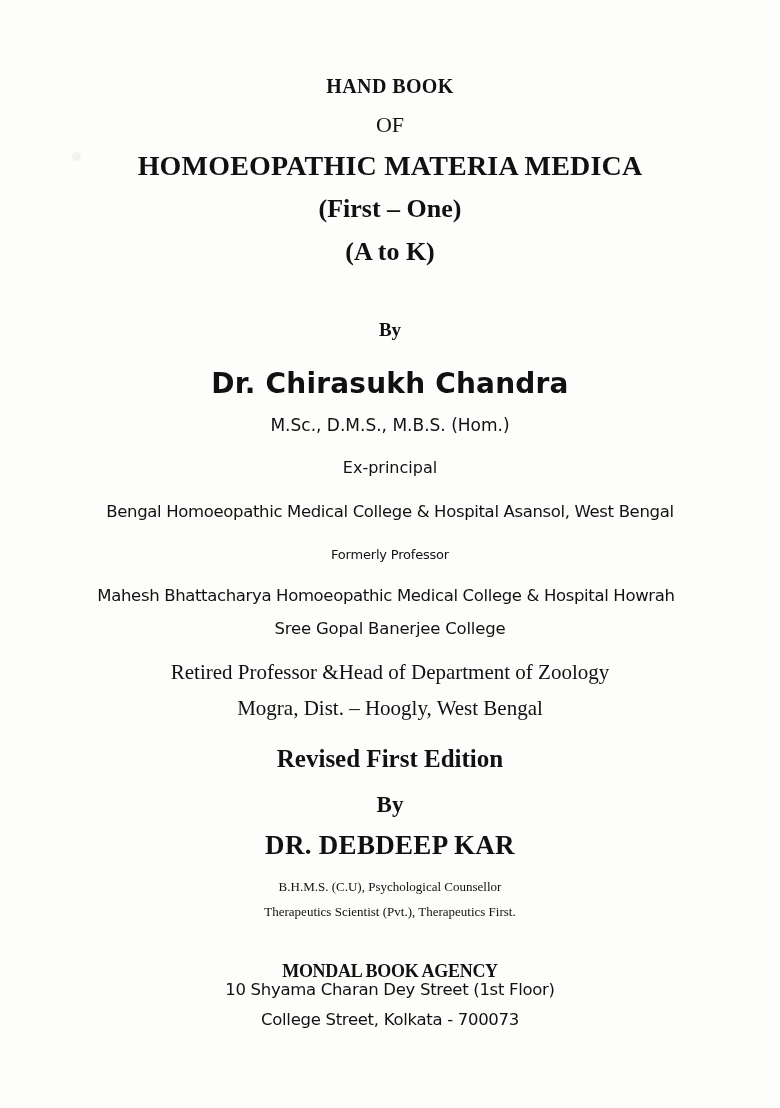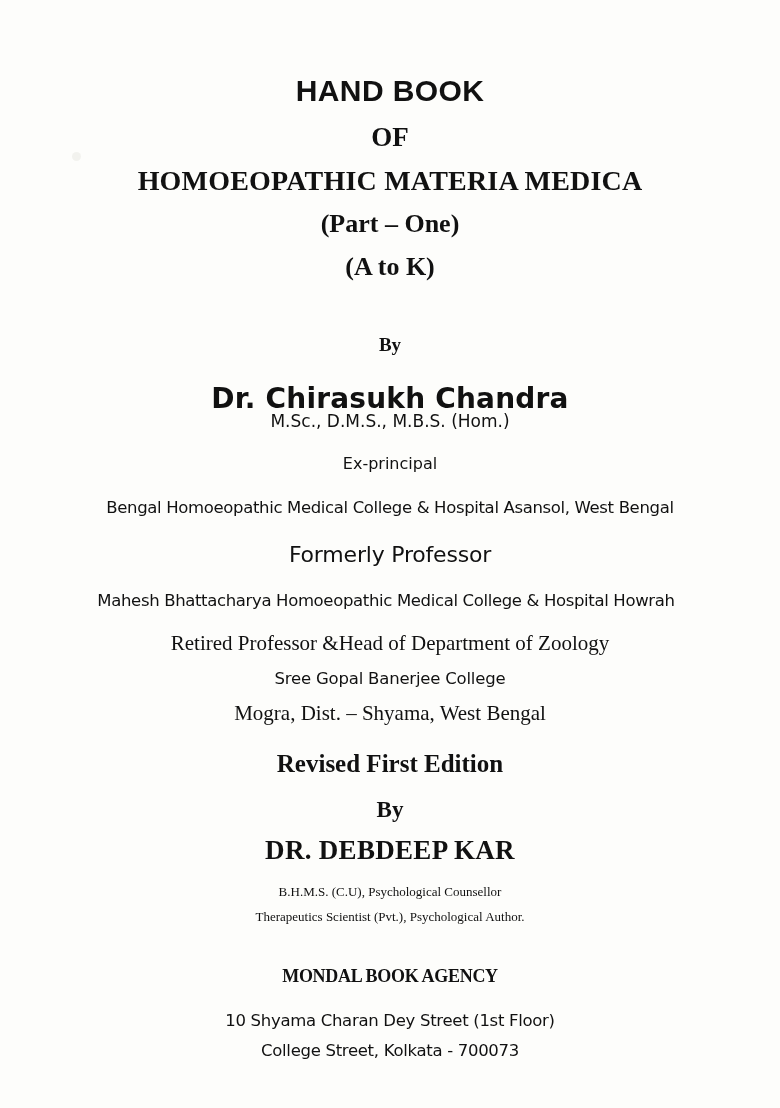--- a/index.html
+++ b/index.html
@@ -23,30 +23,30 @@
     box-sizing: border-box;
     padding: 0 40px;
   }
   .line {
     text-align: center;
     white-space: nowrap;
   }
 
   
   .title-main {
-    font-family: Liberation Sans, sans-serif;
-    font-weight: bold;
-    font-size: 30px;
+    font-family: Liberation Serif, serif;
+    font-weight: bold;
+    font-size: 20px;
     letter-spacing: 0.4px;
     line-height: 1;
   }
   .title-of {
     font-family: "Liberation Serif", serif;
-    font-weight: bold;
-    font-size: 27px;
+    font-weight: normal;
+    font-size: 22px;
     line-height: 1;
   }
   .title-sub {
     font-family: "Liberation Serif", serif;
     font-weight: bold;
     font-size: 28px;
     letter-spacing: 0.2px;
     line-height: 1;
   }
   .title-part {
@@ -86,21 +86,21 @@
     font-family: "DejaVu Sans", sans-serif;
     font-weight: normal;
     font-size: 16px;
     line-height: 1;
   }
 
   
   .affil {
     font-family: "DejaVu Sans", sans-serif;
     font-weight: normal;
-    font-size: 22px;
+    font-size: 13px;
     line-height: 1;
     letter-spacing: -0.2px;
   }
   .affil-wide {
     font-size: 16.5px;
     letter-spacing: -0.35px;
   }
   .affil-offset {
     
     transform: translateX(-4px);
@@ -166,40 +166,40 @@
 
   
   .s-title-1 { margin-top: 76px; }
   .s-title-2 { margin-top: 18px; }
   .s-title-3 { margin-top: 16px; }
   .s-title-4 { margin-top: 16px; }
   .s-title-5 { margin-top: 17px; }
 
   .s-by       { margin-top: 55px; }
   .s-name     { margin-top: 31px; }
-  .s-degrees  { }
+  .s-degrees  { margin-top: 19px; }
   .s-role     { margin-top: 26px; }
 
   .s-affil-1  { margin-top: 28px; }
   .s-affil-2  { margin-top: 27px; }
   .s-affil-3  { margin-top: 27px; }
   .s-affil-4  { margin-top: 27px; }
 
   .s-zoo-1    { margin-top: 24px; }
   .s-zoo-2    { margin-top: 17px; }
   .s-zoo-3    { margin-top: 15px; }
 
   .s-edition  { margin-top: 27px; }
   .s-ed-by    { margin-top: 22px; }
   .s-ed-name  { margin-top: 16px; }
   .s-cred-1   { margin-top: 21px; }
   .s-cred-2   { margin-top: 12px; }
 
   .s-pub      { margin-top: 44px; }
-  .s-pub-1    { margin-top: 28px; }
+  .s-pub-1    { margin-top: 2px; }
   .s-pub-2    { margin-top: 14px; }
 
   
   .scan-speck {
     position: absolute;
     left: 72px;
     top: 76px;
     width: 9px;
     height: 9px;
     background: #e9e9e4;
@@ -213,54 +213,54 @@
 <div class="page">
 
   <div class="scan-speck"></div>
 
   <div class="line title-main s-title-1">HAND BOOK</div>
 
   <div class="line title-of s-title-2">OF</div>
 
   <div class="line title-sub s-title-3">HOMOEOPATHIC MATERIA MEDICA</div>
 
-  <div class="line title-part s-title-4">(Part – One)</div>
+  <div class="line title-part s-title-4">(First – One)</div>
 
   <div class="line title-range s-title-5">(A to K)</div>
 
   <div class="line by-word s-by">By</div>
 
   <div class="line author-name s-name">Dr. Chirasukh Chandra</div>
 
   <div class="line author-degrees s-degrees">M.Sc., D.M.S., M.B.S. (Hom.)</div>
 
   <div class="line author-role s-role">Ex-principal</div>
 
   <div class="line affil affil-wide s-affil-1">Bengal Homoeopathic Medical College &amp; Hospital Asansol, West Bengal</div>
 
   <div class="line affil s-affil-2">Formerly Professor</div>
 
   <div class="line affil affil-wide affil-offset s-affil-3">Mahesh Bhattacharya Homoeopathic Medical College &amp; Hospital Howrah</div>
 
 
+  <div class="line serif-line-sm s-zoo-2">Sree Gopal Banerjee College</div>
+
   <div class="line serif-line s-zoo-1">Retired Professor &amp;Head of Department of Zoology</div>
 
-  <div class="line serif-line-sm s-zoo-2">Sree Gopal Banerjee College</div>
-
-  <div class="line serif-line s-zoo-3">Mogra, Dist. – Shyama, West Bengal</div>
+  <div class="line serif-line s-zoo-3">Mogra, Dist. – Hoogly, West Bengal</div>
 
   <div class="line edition s-edition">Revised First Edition</div>
 
   <div class="line edition-by s-ed-by">By</div>
 
   <div class="line reviser-name s-ed-name">DR. DEBDEEP KAR</div>
 
   <div class="line reviser-cred s-cred-1">B.H.M.S. (C.U), Psychological Counsellor</div>
 
-  <div class="line reviser-cred s-cred-2">Therapeutics Scientist (Pvt.), Psychological Author.</div>
+  <div class="line reviser-cred s-cred-2">Therapeutics Scientist (Pvt.), Therapeutics First.</div>
 
   <div class="line pub-name s-pub">MONDAL BOOK AGENCY</div>
 
   <div class="line pub-line s-pub-1">10 Shyama Charan Dey Street (1st Floor)</div>
 
   <div class="line pub-line s-pub-2">College Street, Kolkata - 700073</div>
 
 </div>
 
 </body></html>

